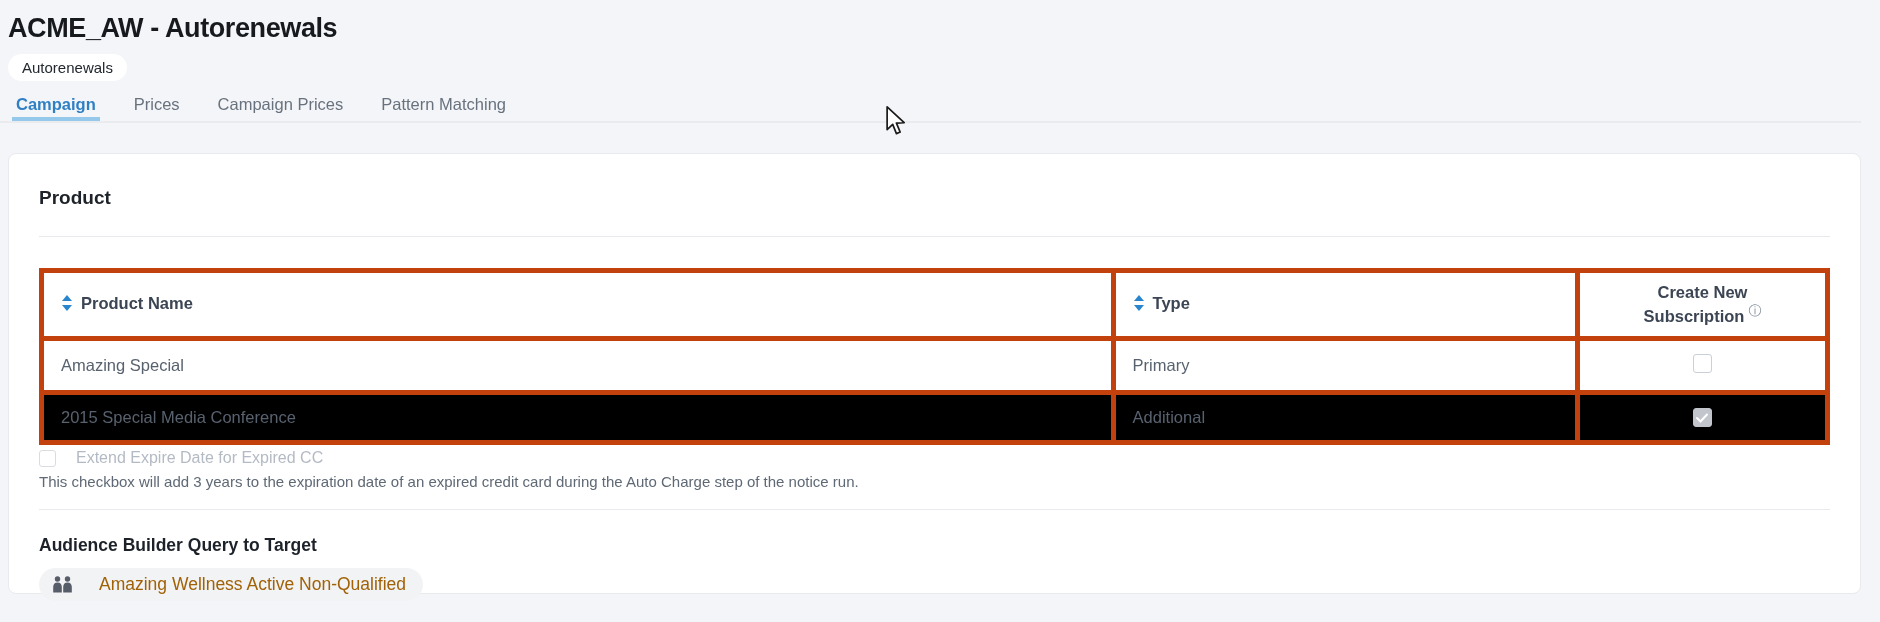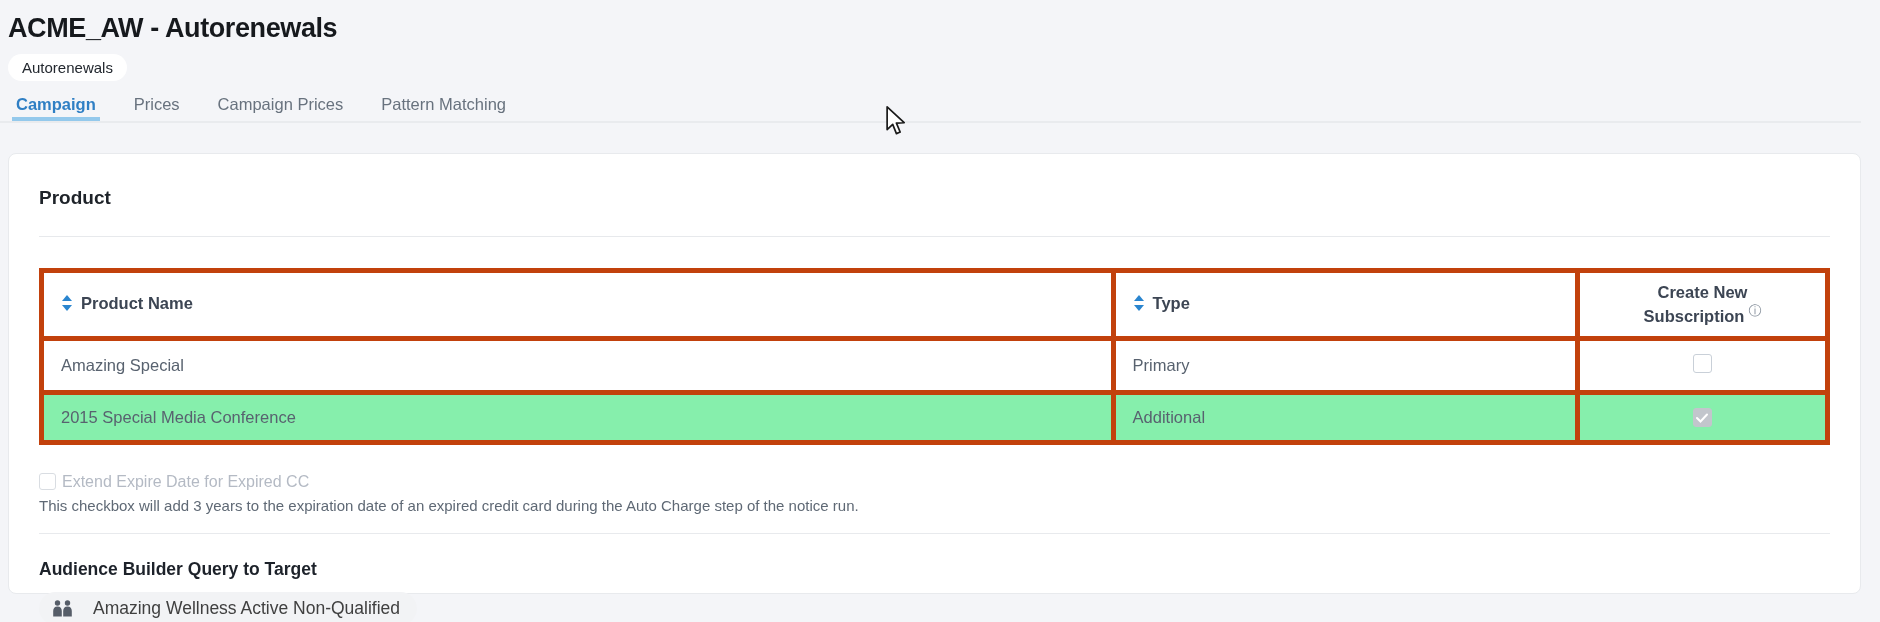--- a/index.html
+++ b/index.html
@@ -34,43 +34,43 @@
 
   
   table { width:100%; border-collapse:collapse; margin-top:31px; }
   th, td { border:5px solid #c2410c; }
   th {
     text-align:left; padding:10px 17px; font-size:16.5px; font-weight:700; color:#3c4553;
     background:#ffffff;
   }
   th.center, td.center { text-align:center; }
   td { padding:13px 17px; font-size:16.5px; color:#58626f; }
-  tr.striped td { background:#86efac; }
+  tr.striped td { background:#000000; }
   .th-inner { display:inline-flex; align-items:center; gap:8px; }
   .sort-icon { display:inline-block; line-height:0; }
   .info-icon { font-size:13px; color:#828c98; vertical-align:super; margin-left:4px; font-weight:400; }
 
   
   .checkbox { width:19px; height:19px; border-radius:3px; display:inline-flex; align-items:center; justify-content:center; }
   .checkbox.unchecked { background:#ffffff; border:1px solid #c9d0d8; }
   .checkbox.checked-disabled { background:#c2c6cc; border:1px solid #c2c6cc; }
   .checkbox.small { width:17px; height:17px; border:1px solid #d9dde2; background:#fff; }
 
   
-  .extend-row { display:flex; align-items:flex-start; gap:6px; margin-top:28px; }
+  .extend-row { display:flex; align-items:flex-end; gap:20px; margin-top:4px; }
   .extend-label { font-size:16px; color:#b4bac4; }
   .extend-desc { margin-top:6px; font-size:15px; color:#5f6975; }
 
   
   .section-rule { border:none; border-top:1px solid #e8eaed; margin-top:19px; }
   .audience-heading { margin-top:25px; font-size:17.5px; font-weight:700; color:#1d222a; }
   .query-pill {
-    display:inline-flex; align-items:center; gap:20px; margin-top:12px;
+    display:inline-flex; align-items:center; gap:26px; margin-top:12px;
     background:#f2f3f5; border-radius:17px; padding:6px 17px 6px 13px;
-    font-size:17.5px; color:#404040;
+    font-size:17.5px; color:#a16207;
   }
   .people-icon { line-height:0; }
 
   
   .cursor { position:absolute; left:885px; top:106px; pointer-events:none; }
 </style>
 </head>
 <body>
 
 <div class="page-header">

